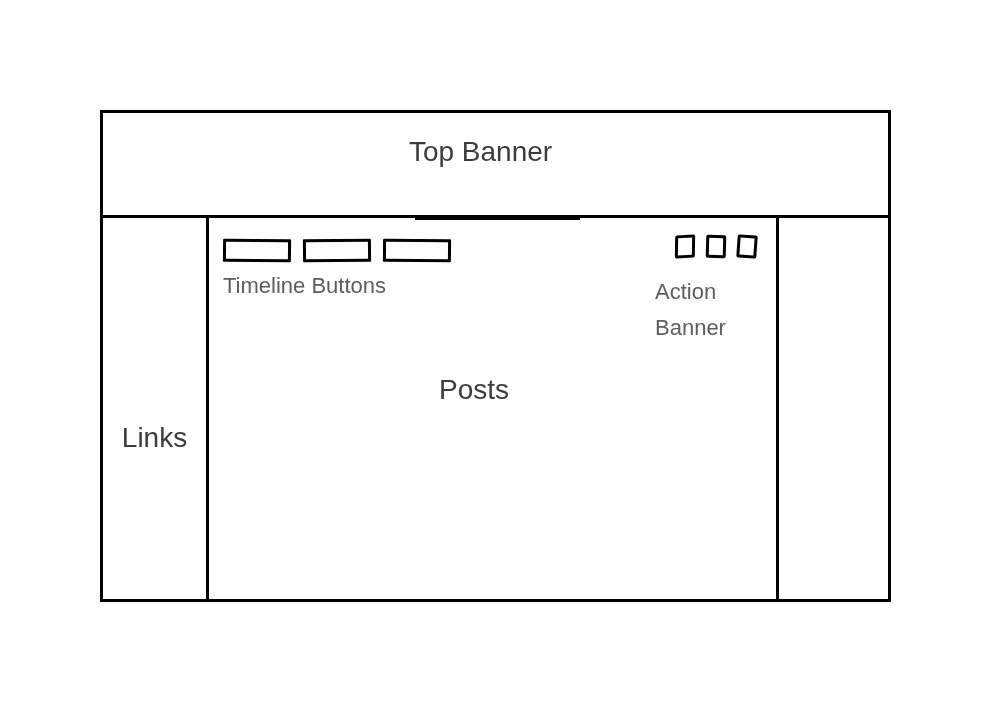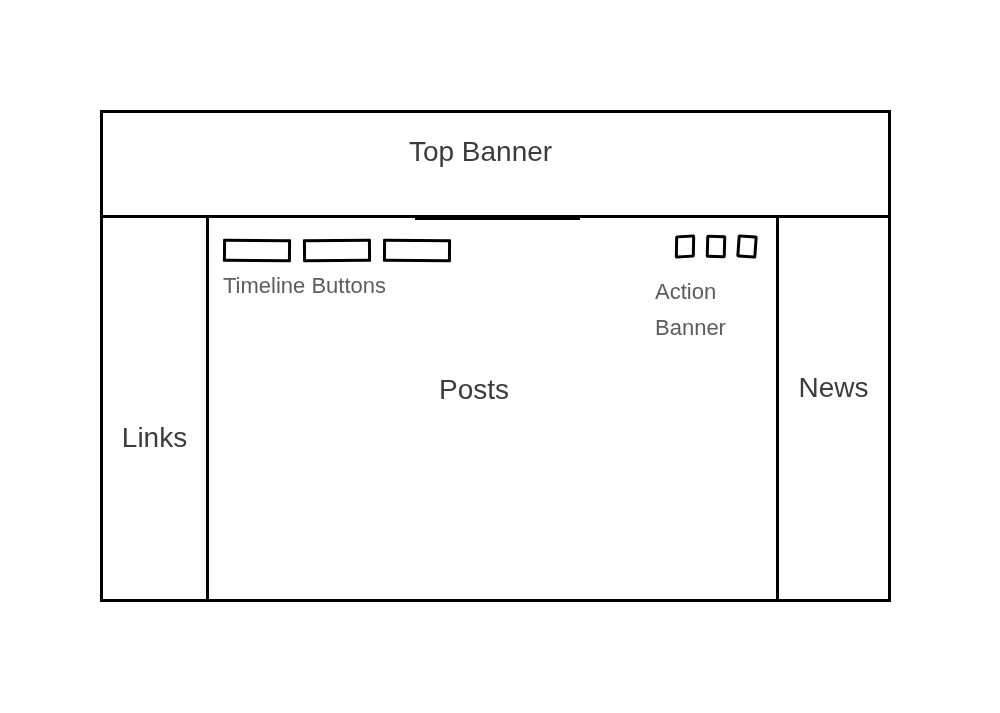--- a/index.html
+++ b/index.html
@@ -105,21 +105,20 @@
 <div class="frame">
 
   <div class="h-line" id="banner-divider"></div>
   <div class="h-line overlap" id="banner-divider-overlap"></div>
   <div class="v-line" id="links-divider"></div>
   <div class="v-line" id="news-divider"></div>
 
   <div class="section-label" id="banner-label">Top Banner</div>
   <div class="section-label" id="links-label">Links</div>
   <div class="section-label" id="posts-label">Posts</div>
-  <div class="section-label" id="news-label">News</div>
 
   <div id="timeline-group">
     <div class="tl-btn"></div>
   <div class="tl-btn"></div>
       <div class="tl-btn"></div>
     </div>
   <div class="caption" id="timeline-caption">Timeline Buttons</div>
 
   <div id="action-group">
     <div class="act-btn"></div>

